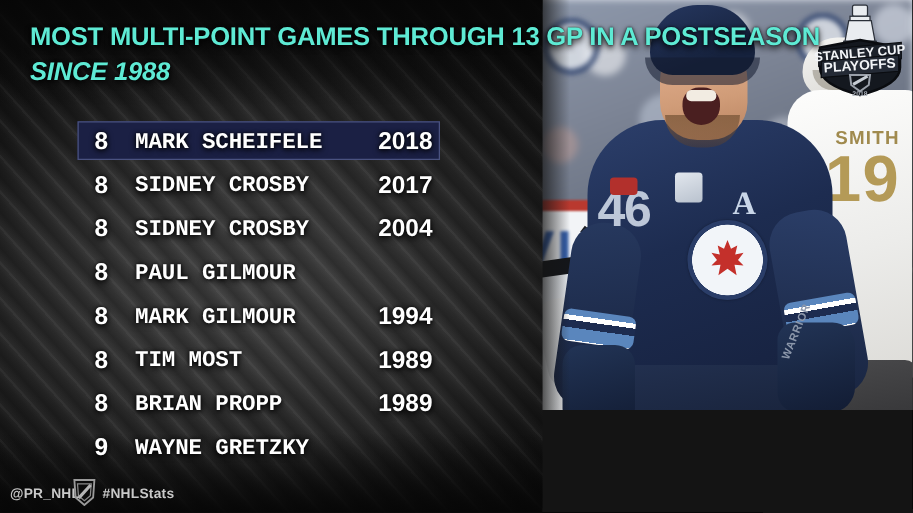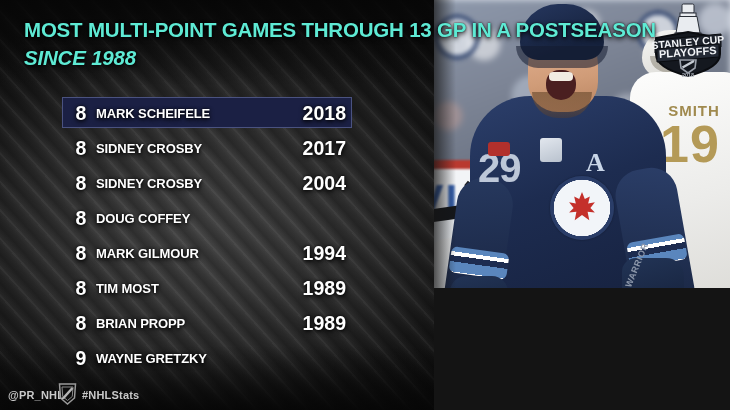--- a/index.html
+++ b/index.html
@@ -14,21 +14,21 @@
     overflow: hidden;
     font-family: "Liberation Sans", sans-serif;
     background: #141414;
     user-select: none;
   }
 
   
   .photo {
     position: absolute;
     left: 430px; top: 0;
-    width: 300px; height: 288px;
+    width: 300px; height: 328px;
     overflow: hidden;
     background: #d8dde6;
   }
   
   .photo-crowd {
     position: absolute; left:0; top:0; width:300px; height:200px;
     background:
       radial-gradient(circle at 18% 22%, rgba(255,255,255,.55) 0 16px, rgba(0,0,0,0) 17px),
       radial-gradient(circle at 52% 12%, rgba(255,255,255,.42) 0 14px, rgba(0,0,0,0) 15px),
       radial-gradient(circle at 78% 26%, rgba(255,255,255,.50) 0 18px, rgba(0,0,0,0) 19px),
@@ -311,22 +311,22 @@
     position: relative; z-index: 2;
     color: #ffffff;
     font-weight: 700;
     text-shadow: 0 2px 5px rgba(0,0,0,.95), 0 0 3px rgba(0,0,0,.85);
   }
   .c-count {
     position: absolute; left: 68px; width: 26px; text-align: center;
     font-size: 19.5px;
   }
   .c-name {
-    position: absolute; left: 96px;
-    font-size: 13px; letter-spacing: -0.1px;
+    position: absolute; left: 108px;
+    font-size: 18px; letter-spacing: -0.1px; font-family: Liberation Mono, monospace;
   }
   .c-year {
     position: absolute; left: 260px; width: 86px; text-align: right;
     font-size: 19.5px;
   }
 
   
   .footer {
     position: absolute; left: 0; bottom: 0; width: 434px; height: 34px;
     z-index: 15; display: flex; align-items: center;
@@ -380,21 +380,21 @@
     <div class="stick-shaft"></div>
     <div class="stick"></div>
     <div class="glove-white"></div>
 
     <div class="jets">
       <div class="torso"></div>
       <div class="arm-l"></div>
       <div class="arm-r"></div>
       <div class="cuff cuff-l"></div>
       <div class="cuff cuff-r"></div>
-      <div class="shoulder-num">29</div>
+      <div class="shoulder-num">46</div>
       <div class="patch-sq"></div>
       <div class="patch-red"></div>
       <div class="patch-a">A</div>
       <div class="jets-logo"></div>
       <div class="jets-leaf"></div>
       <div class="head"></div>
       <div class="beard"></div>
       <div class="mouth"></div>
       <div class="hel"></div>
       <div class="hel-vis"></div>
@@ -430,21 +430,21 @@
         <span class="cell c-name">SIDNEY CROSBY</span>
         <span class="cell c-year">2017</span>
       </div>
       <div class="row">
         <span class="cell c-count">8</span>
         <span class="cell c-name">SIDNEY CROSBY</span>
         <span class="cell c-year">2004</span>
       </div>
       <div class="row">
         <span class="cell c-count">8</span>
-        <span class="cell c-name">DOUG COFFEY</span>
+        <span class="cell c-name">PAUL GILMOUR</span>
       </div>
       <div class="row">
         <span class="cell c-count">8</span>
         <span class="cell c-name">MARK GILMOUR</span>
         <span class="cell c-year">1994</span>
       </div>
       <div class="row">
         <span class="cell c-count">8</span>
         <span class="cell c-name">TIM MOST</span>
         <span class="cell c-year">1989</span>

